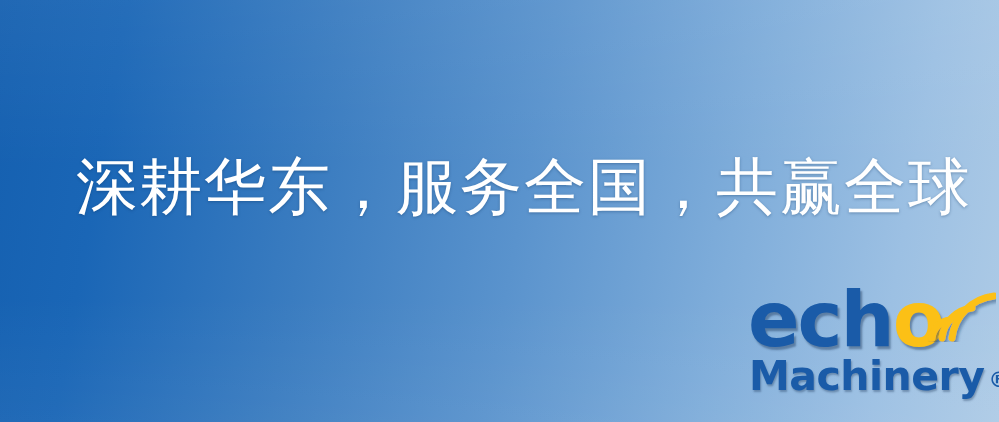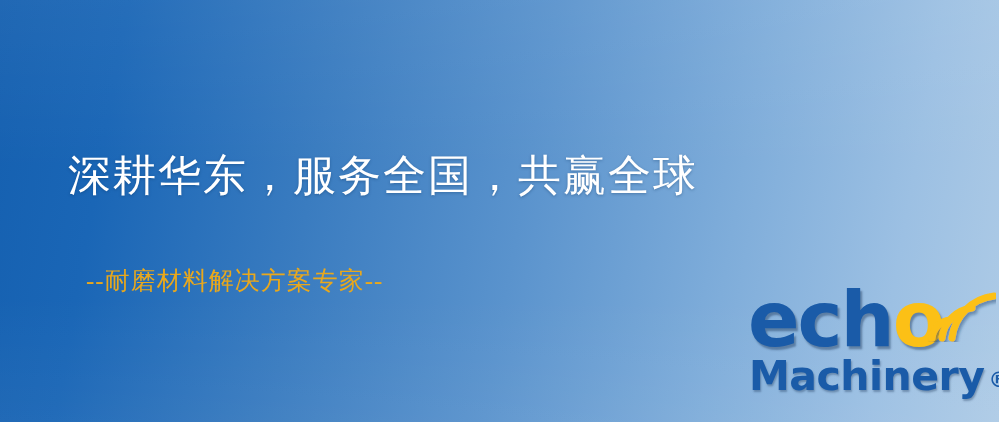--- a/index.html
+++ b/index.html
@@ -32,24 +32,24 @@
         rgba(255,255,255,0.05) 0%,
         rgba(255,255,255,0.00) 40%,
         rgba(255,255,255,0.00) 70%,
         rgba(255,255,255,0.04) 100%);
     pointer-events: none;
   }
 
   
   #headline {
     position: absolute;
-    left: 68px;
+    left: 76px;
     top: 152px;
-    font-family: Liberation Serif, serif;
-    font-size: 43px;
+    font-family: Liberation Sans, sans-serif;
+    font-size: 62px;
     line-height: 1.12;
     color: #ffffff;
     letter-spacing: 2px;
     white-space: nowrap;
     text-shadow: 0 1px 3px rgba(10,45,90,0.35);
   }
 
   
   #subtitle {
     position: absolute;
@@ -135,21 +135,20 @@
 </style>
 </head>
 <body>
 
 <div id="banner">
 
   <div id="sheen"></div>
 
   <div id="headline">深耕华东，服务全国，共赢全球</div>
 
-  <div id="subtitle">--耐磨材料解决方案专家--</div>
 
   <div id="logo">
 
     <div id="logo-wordmark">
       <span class="echo-text">ech</span>
       <span class="echo-text echo-o">o</span>
     </div>
 
     <div id="signal-arcs">
       <svg width="70" height="62" viewBox="0 0 70 62" xmlns="http://www.w3.org/2000/svg">

